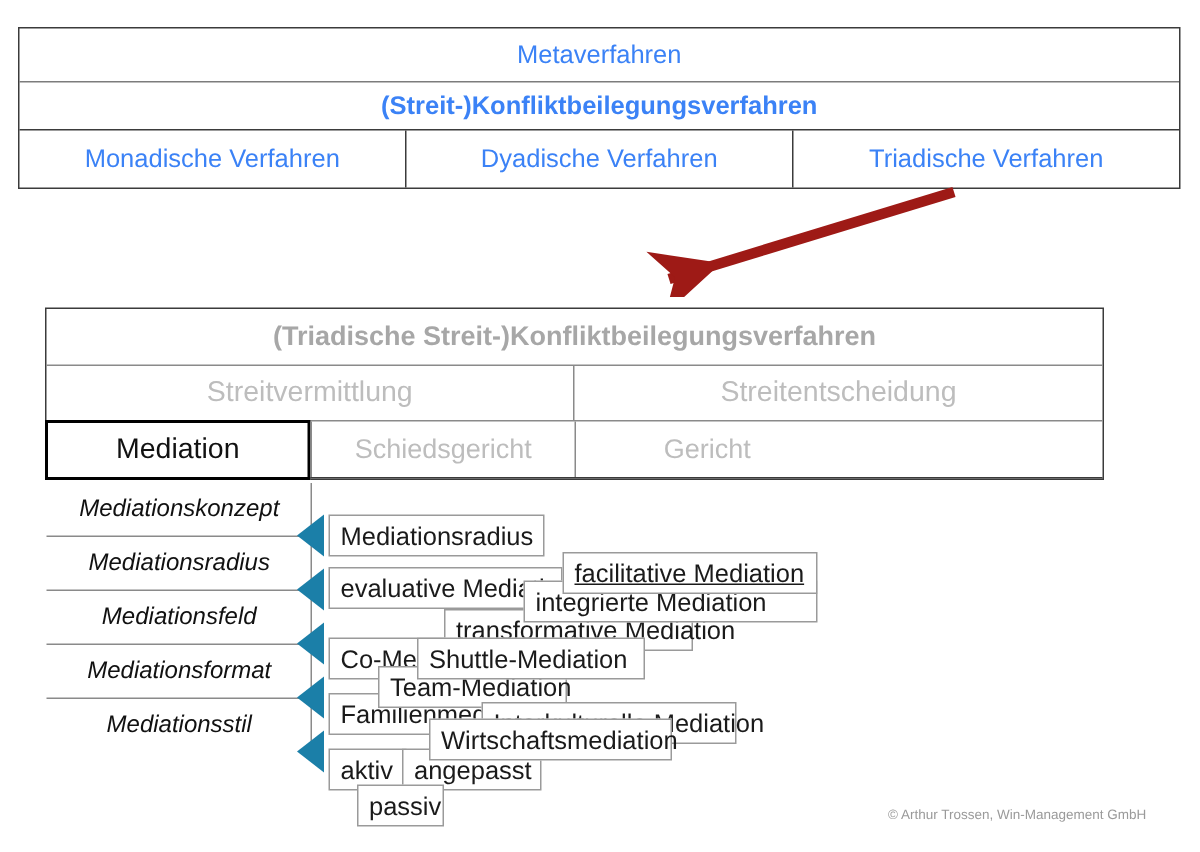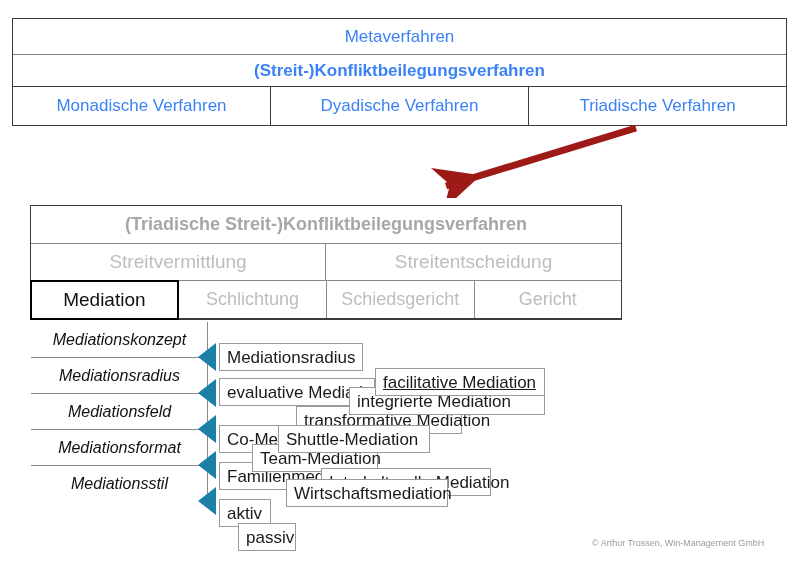--- a/index.html
+++ b/index.html
@@ -30,21 +30,21 @@
   }
   .tt-cell.full{flex:1 1 100%;}
   .tt-cell.bold{font-weight:bold;font-size:17px;}
   .tt-cell.div{border-left:1px solid #3b3b3b;}
 
   
   .arrow-svg{position:absolute;left:420px;top:118px;}
 
   
   .low-table{
-    position:absolute;left:30px;top:205px;width:592px;
+    position:absolute;left:30px;top:205px;width:706px;
     box-sizing:border-box;
     border:1px solid #3b3b3b;
     background:#fff;
   }
   .lt-row{display:flex;box-sizing:border-box;position:relative;}
   .lt-r1{height:38px;border-bottom:1px solid #8a8a8a;}
   .lt-r2{height:37px;border-bottom:1px solid #8a8a8a;}
   .lt-r3{height:38px;border-bottom:1px solid #3b3b3b;}
   .lt-cell{
     display:flex;align-items:center;justify-content:center;
@@ -141,21 +141,20 @@
       <div class="lt-cell grey-head" style="width:100%;">(Triadische Streit-)Konfliktbeilegungsverfahren</div>
     </div>
 
     <div class="lt-row lt-r2">
       <div class="lt-cell grey-sub" style="width:352px;">Streitvermittlung</div>
       <div class="lt-cell grey-sub vdiv" style="width:354px;">Streitentscheidung</div>
     </div>
 
     <div class="lt-row lt-r3">
       <div class="lt-cell mediation-cell">Mediation</div>
-      <div class="lt-cell grey-lab" style="width:176px;">Schlichtung</div>
       <div class="lt-cell grey-lab vdiv" style="width:176px;">Schiedsgericht</div>
       <div class="lt-cell grey-lab vdiv" style="width:176px;">Gericht</div>
     </div>
 
     <div class="lab-block">
       <div class="lab-row">Mediationskonzept</div>
       <div class="lab-row">Mediationsradius</div>
       <div class="lab-row">Mediationsfeld</div>
       <div class="lab-row">Mediationsformat</div>
       <div class="lab-row last">Mediationsstil</div>
@@ -178,17 +177,18 @@
 
   <div class="term" style="left:219px;top:425px;width:128px;z-index:20;">Co-Mediation</div>
   <div class="term" style="left:252px;top:444px;width:126px;z-index:22;">Team-Mediation</div>
   <div class="term" style="left:278px;top:425px;width:152px;z-index:24;">Shuttle-Mediation</div>
 
   <div class="term" style="left:219px;top:462px;width:150px;z-index:20;">Familienmediation</div>
   <div class="term" style="left:321px;top:468px;width:170px;z-index:22;">Interkulturelle Mediation</div>
   <div class="term" style="left:286px;top:479px;width:162px;z-index:24;">Wirtschaftsmediation</div>
 
   <div class="term" style="left:219px;top:499px;width:52px;z-index:20;">aktiv</div>
+  <div class="term" style="left:268px;top:499px;width:93px;z-index:22;">angepasst</div>
   <div class="term" style="left:238px;top:523px;width:58px;z-index:24;">passiv</div>
 
   <div class="copyright">© Arthur Trossen, Win-Management GmbH</div>
 
 </div>
 
 </body></html>

